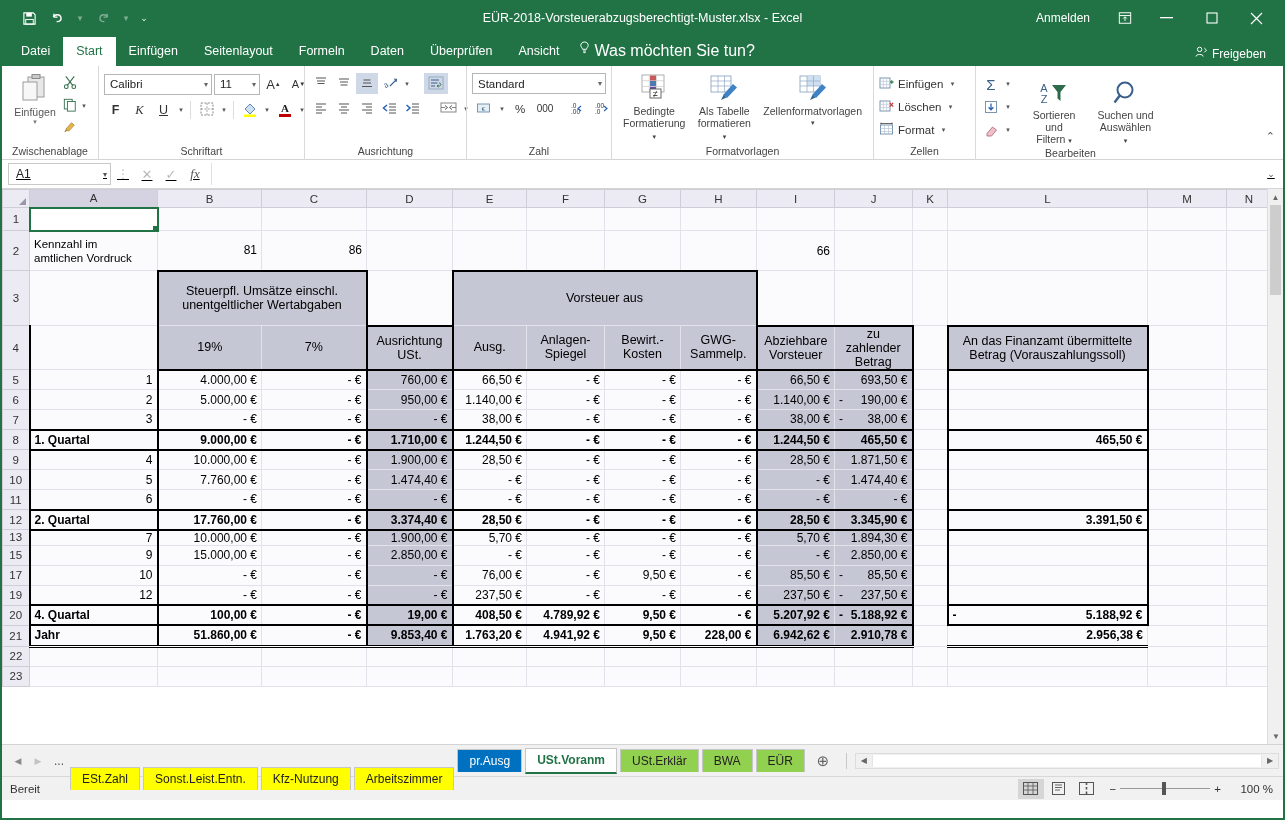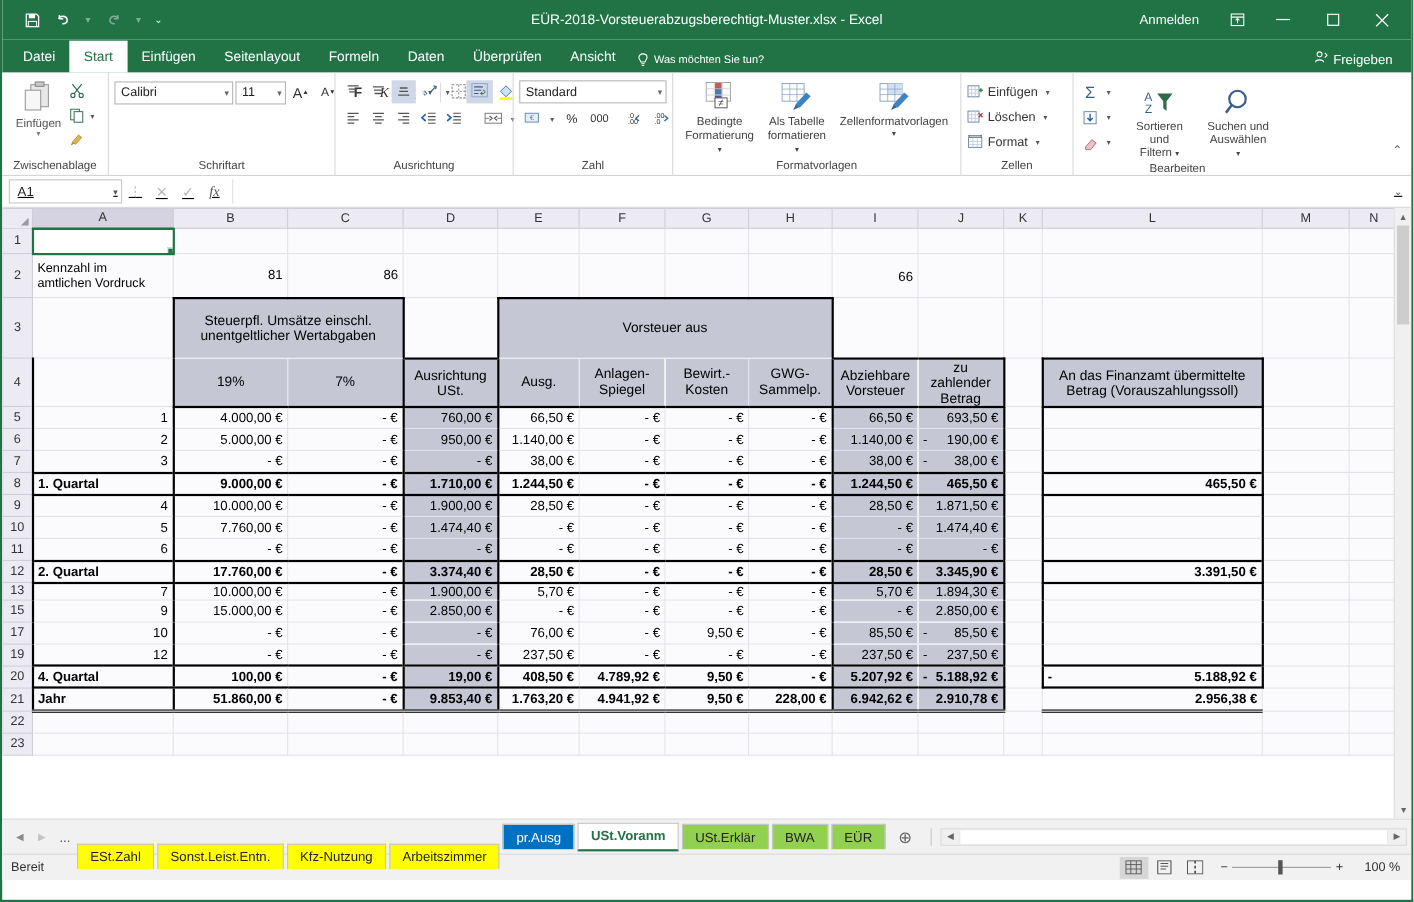--- a/index.html
+++ b/index.html
@@ -51,21 +51,21 @@
   
   .tabbar {
     height: 30px; background: #217346; display: flex;
     align-items: flex-end; padding-left: 6px; position: relative;
   }
   .rtab {
     font-size: 12.5px; color: #ffffff; padding: 5px 13px 6px 13px;
     line-height: 18px; white-space: nowrap;
   }
   .rtab.active { background: #ffffff; color: #217346; }
-  .tell-me { color: #ffffff; font-size: 10px; padding: 5px 10px 6px 22px; position: relative; }
+  .tell-me { color: #ffffff; font-size: 16px; padding: 5px 10px 6px 22px; position: relative; }
   .tell-me .bulb {
     position: absolute; left: 6px; top: 4px; font-size: 13px;
   }
   .share-btn {
     margin-left: auto; margin-bottom: 2px; margin-right: 8px;
     font-size: 12px; color: #ffffff; display: flex; align-items: center;
     gap: 5px; padding: 3px 9px; border-radius: 2px;
   }
 
   
@@ -84,21 +84,21 @@
 
   .paste-col {
     display: flex; flex-direction: column; align-items: center;
     width: 56px; padding-top: 4px; color: #444;
   }
   .paste-icon { width: 30px; height: 32px; position: relative; }
   .paste-lbl { font-size: 10.5px; color: #555; margin-top: 1px; }
   .clip-mini { display: flex; flex-direction: column; gap: 2px; padding-top: 5px; }
   .clip-mini div { display:flex; align-items:center; gap:2px; font-size: 13px; color:#3a6b4f; height:20px;}
 
-  .font-grid { display: flex; flex-direction: row; gap: 4px; padding-top: 4px; }
+  .font-grid { display: flex; flex-direction: column; gap: 4px; padding-top: 4px; }
   .font-row { display: flex; align-items: center; gap: 2px; }
   .combo {
     border: 1px solid #b6b6b6; background: #fff; height: 21px;
     display: flex; align-items: center; padding: 0 3px 0 5px;
     font-size: 11.5px; color: #222;
   }
   .combo .cv { flex: 1; }
   .combo .ca { font-size: 8px; color: #666; margin-left: 6px; }
   .fbtn {
     width: 23px; height: 22px; display: flex; align-items: center;

